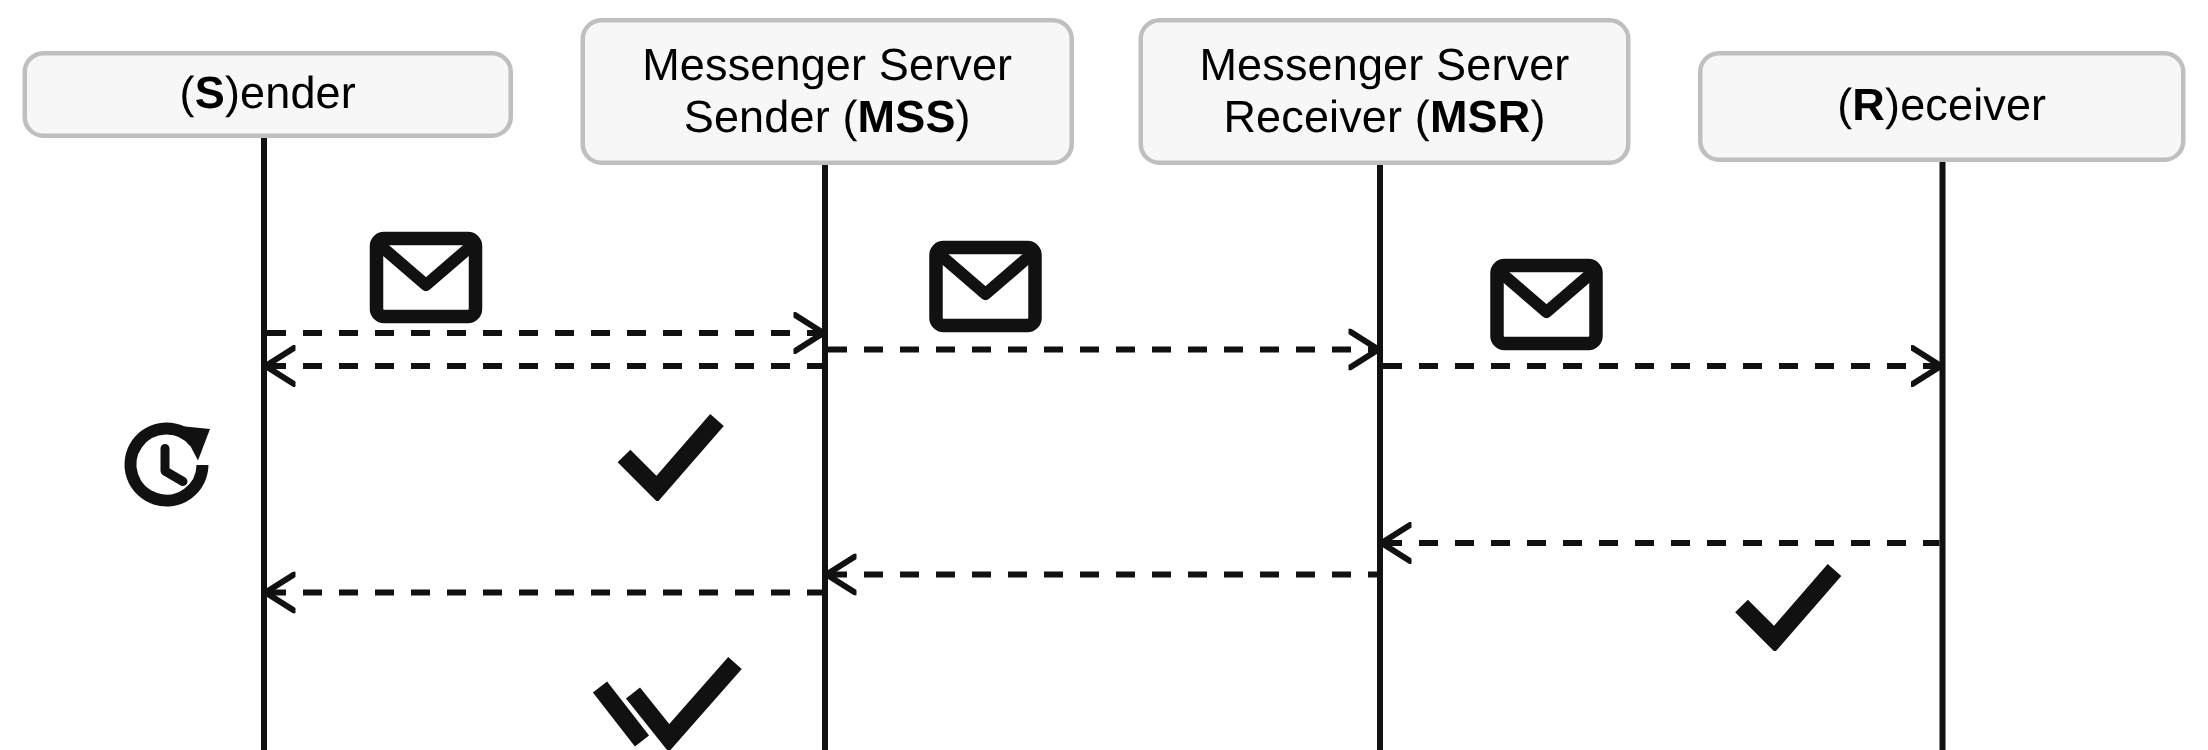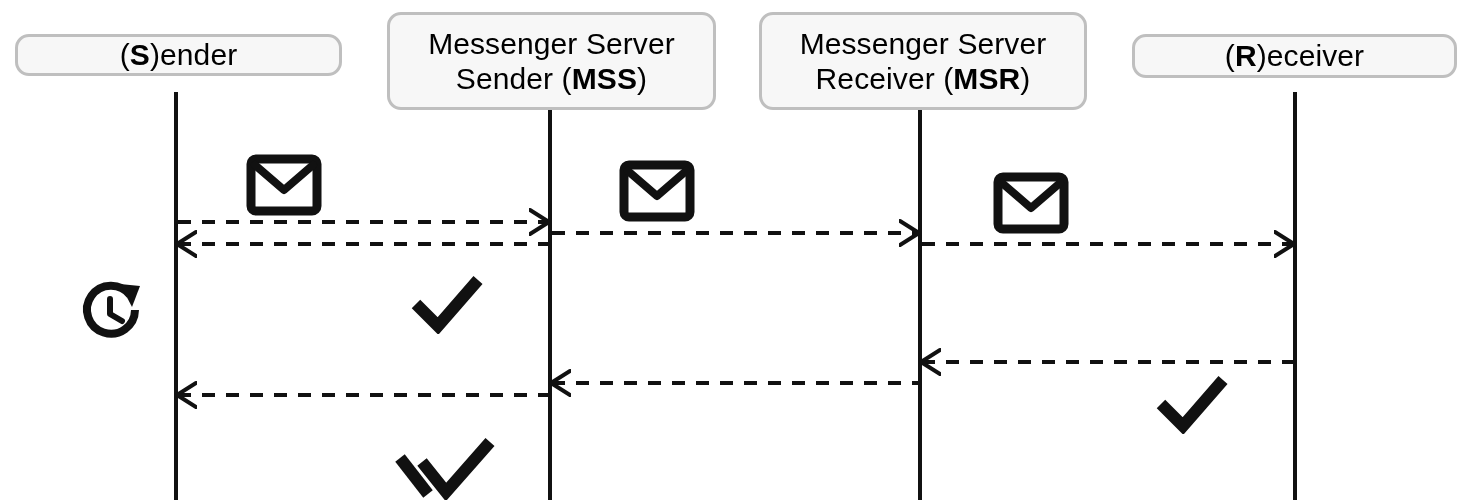--- a/index.html
+++ b/index.html
@@ -83,33 +83,33 @@
 </head>
 <body>
 
 <div id="diagram-root">
 
   <div class="lifeline" style="left: 174px; top: 92px; height: 408px;"></div>
   <div class="lifeline" style="left: 548px; top: 110px; height: 390px;"></div>
   <div class="lifeline" style="left: 918px; top: 110px; height: 390px;"></div>
   <div class="lifeline" style="left: 1293px; top: 92px; height: 408px;"></div>
 
-  <div class="participant-box" style="left:15px; top:34px; width:327px; height:42px;">
+  <div class="participant-box" style="left:15px; top:34px; width:327px; height:58px;">
     <span class="label-text">(<b>S</b>)ender</span>
   </div>
 
   <div class="participant-box" style="left:387px; top:12px; width:329px; height:98px;">
     <span class="label-text">Messenger Server<br>Sender (<b>MSS</b>)</span>
   </div>
 
   <div class="participant-box" style="left:759px; top:12px; width:328px; height:98px;">
     <span class="label-text">Messenger Server<br>Receiver (<b>MSR</b>)</span>
   </div>
 
-  <div class="participant-box" style="left:1132px; top:34px; width:325px; height:44px;">
+  <div class="participant-box" style="left:1132px; top:34px; width:325px; height:74px;">
     <span class="label-text">(<b>R</b>)eceiver</span>
   </div>
 
   <div class="msg-arrow" style="left: 178px; top: 220px; width: 370px;">
     <span class="dash-line"></span>
     <span class="arrow-head right">
       <svg viewBox="0 0 22 28" width="22" height="28" aria-hidden="true">
         <path d="M1 2 L20 14 L1 26" fill="none" stroke="#111111" stroke-width="4" stroke-linecap="round" stroke-linejoin="round"></path>
       </svg>
     </span>

